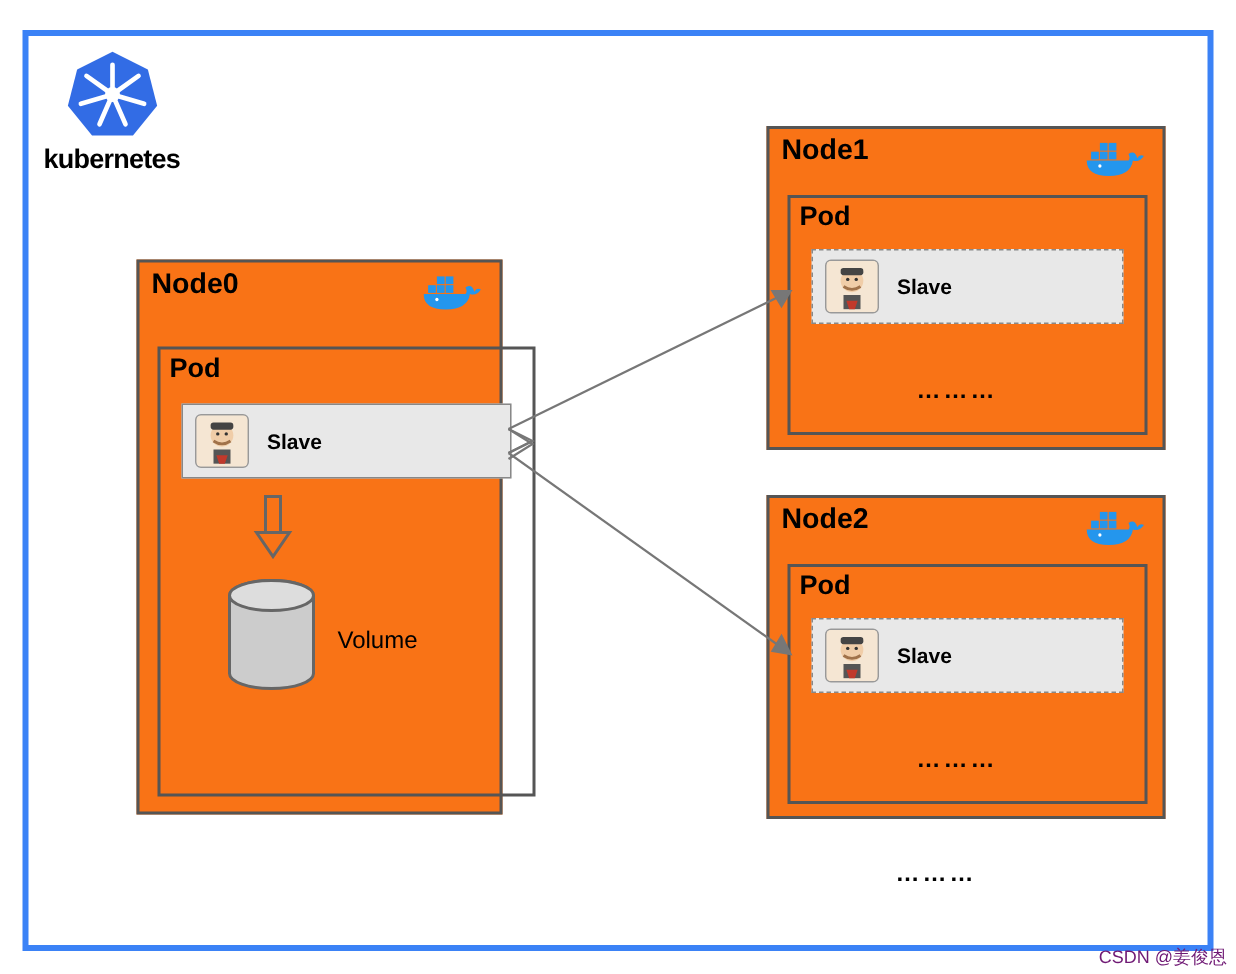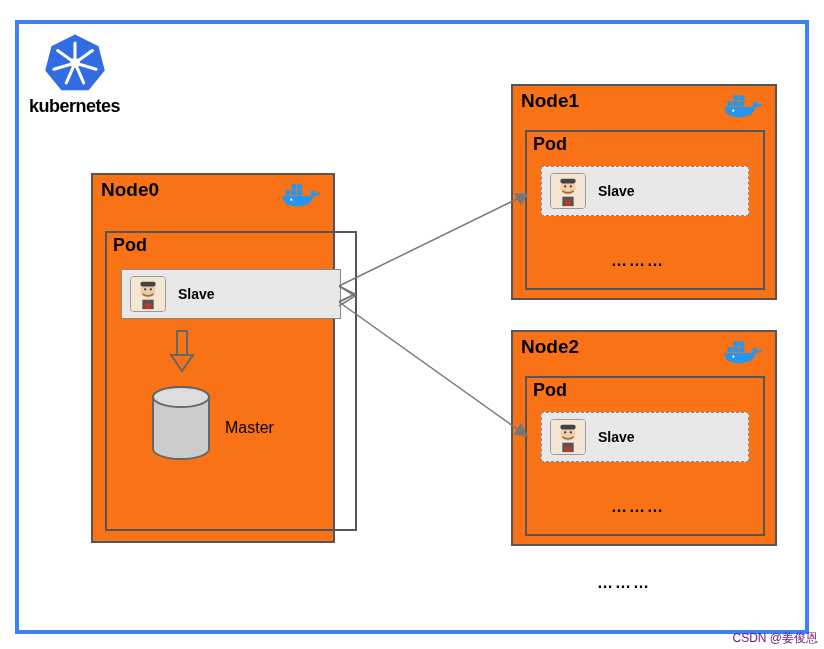--- a/index.html
+++ b/index.html
@@ -179,21 +179,21 @@
       </div>
       <svg class="down-arrow" viewBox="0 0 30 44" style="left:60px; top:96px;">
         <rect x="10" y="2" width="10" height="24" fill="none" stroke="#666" stroke-width="2"></rect>
         <polygon points="4,26 26,26 15,42" fill="none" stroke="#666" stroke-width="2"></polygon>
       </svg>
       <svg class="volume-cyl" viewBox="0 0 64 76" style="left:42px; top:152px;">
         <ellipse cx="32" cy="12" rx="28" ry="10" fill="#ccc" stroke="#666" stroke-width="2"></ellipse>
         <path d="M4 12 L4 64 A28 10 0 0 0 60 64 L60 12" fill="#ccc" stroke="#666" stroke-width="2"></path>
         <ellipse cx="32" cy="12" rx="28" ry="10" fill="#ddd" stroke="#666" stroke-width="2"></ellipse>
       </svg>
-      <div class="volume-label" style="left:118px; top:186px;">Master</div>
+      <div class="volume-label" style="left:118px; top:186px;">Volume</div>
     </div>
   </div>
 
   <div class="node-box" style="left:492px; top:60px; width:266px; height:216px;">
     <div class="node-title">Node1</div>
     <svg class="docker-icon" viewBox="0 0 60 40">
       <rect x="6" y="12" width="7" height="7" fill="#2496ed"></rect>
         <rect x="14" y="12" width="7" height="7" fill="#2496ed"></rect>
         <rect x="22" y="12" width="7" height="7" fill="#2496ed"></rect>
       <rect x="14" y="4" width="7" height="7" fill="#2496ed"></rect>

